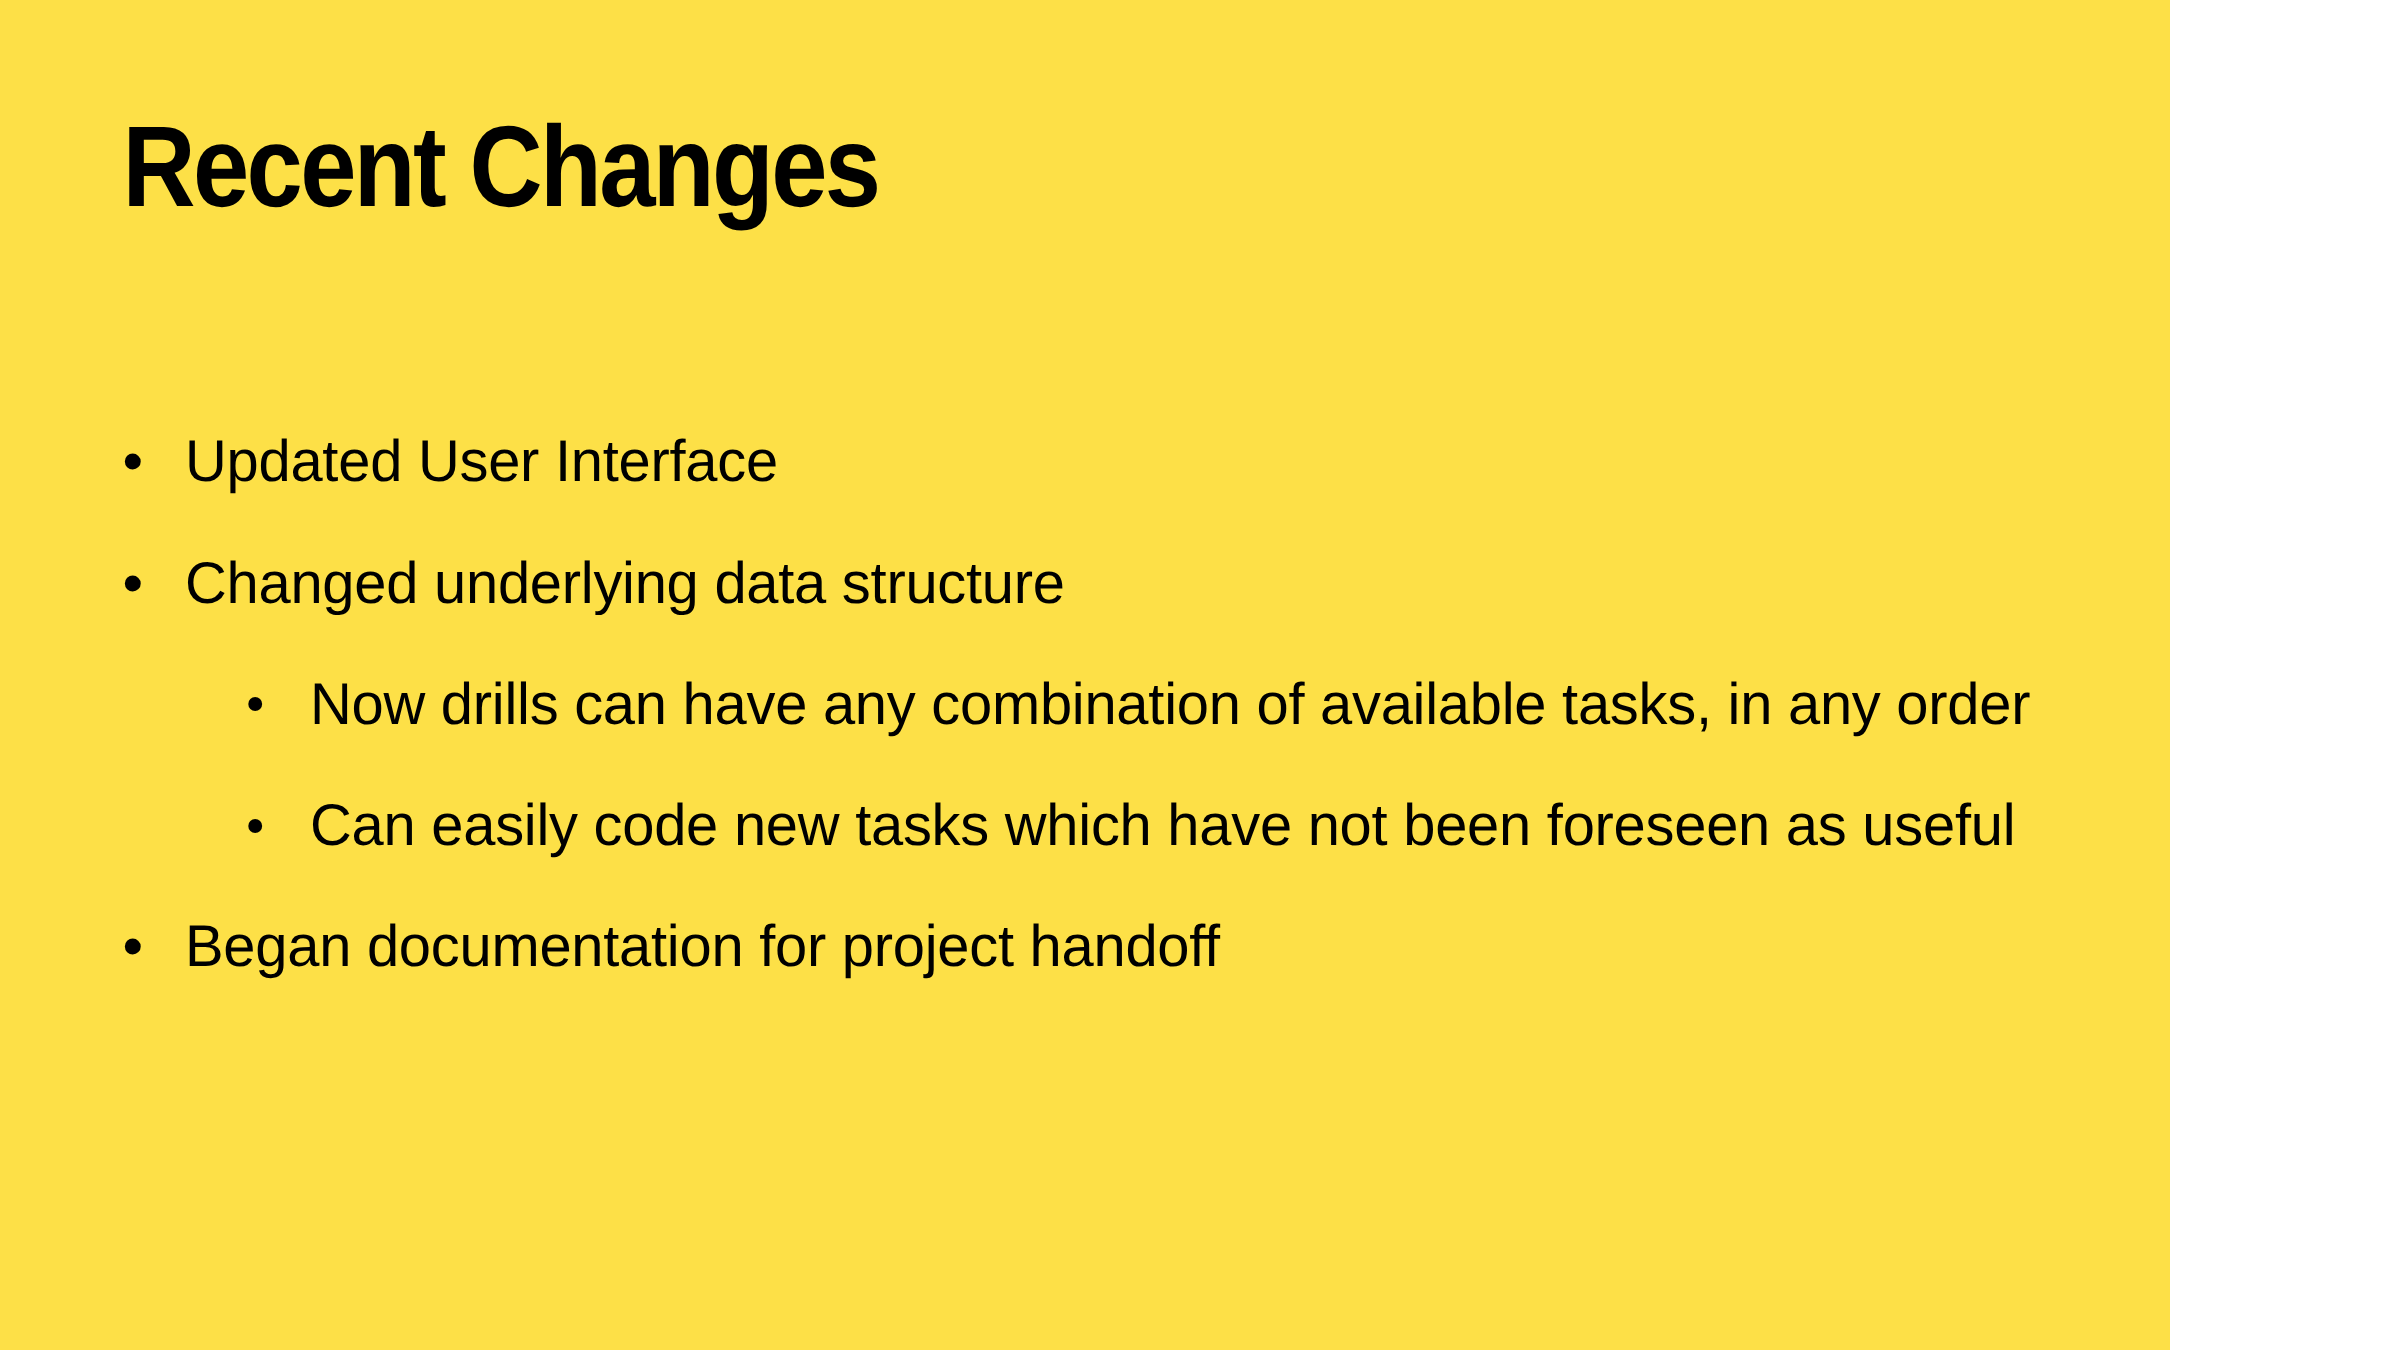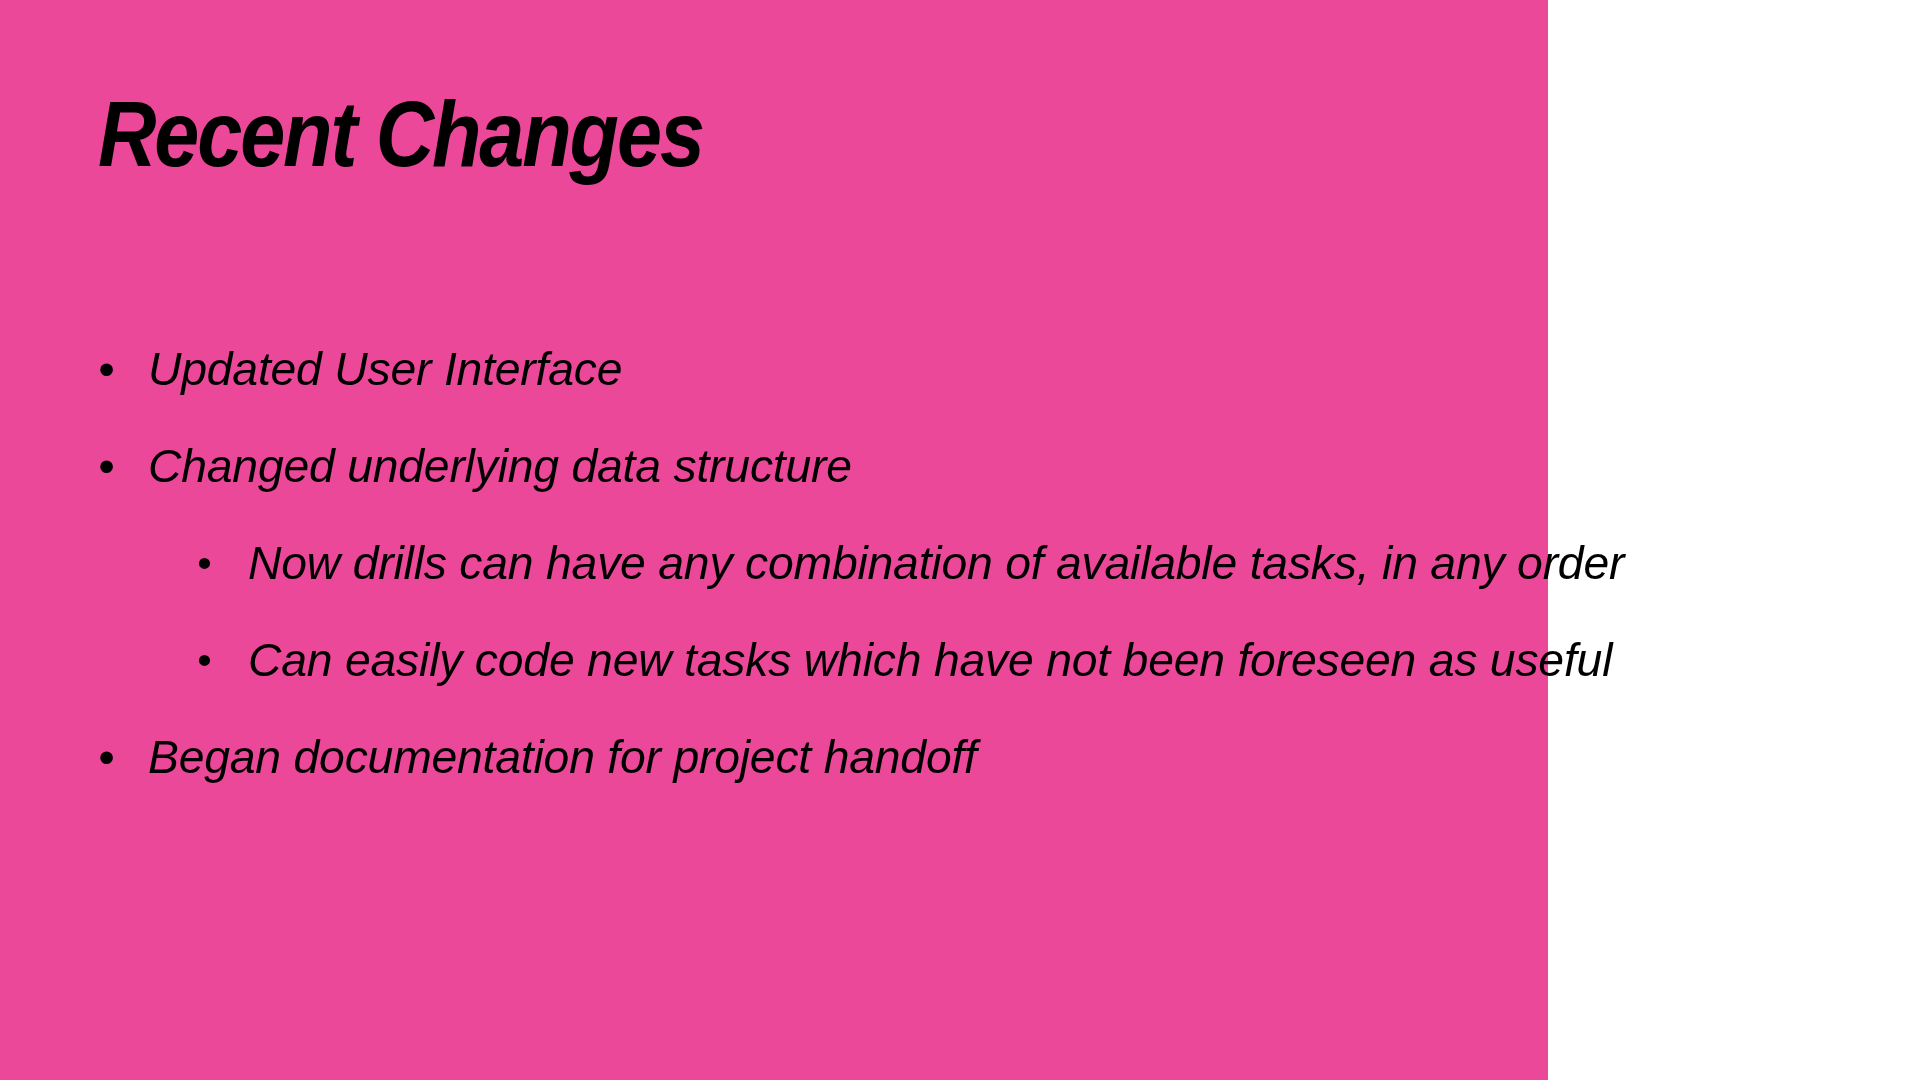--- a/index.html
+++ b/index.html
@@ -9,25 +9,24 @@
   body {
     width: 1920px;
     height: 1080px;
     background: #ffffff;
     font-family: "Liberation Sans", "DejaVu Sans", sans-serif;
     overflow: hidden;
   }
 
   .slide {
     position: relative;
-    width: 1548px;
+    width: 1736px;
     height: 1080px;
-    background: #ec4899;
+    background: #fde047;
     box-sizing: border-box;
-    font-style: italic;
   }
 
   
   .slide-title {
     position: absolute;
     left: 98px;
     top: 88px;
     width: 1720px;
     margin: 0;
     font-family: "Liberation Sans", "DejaVu Sans", sans-serif;

